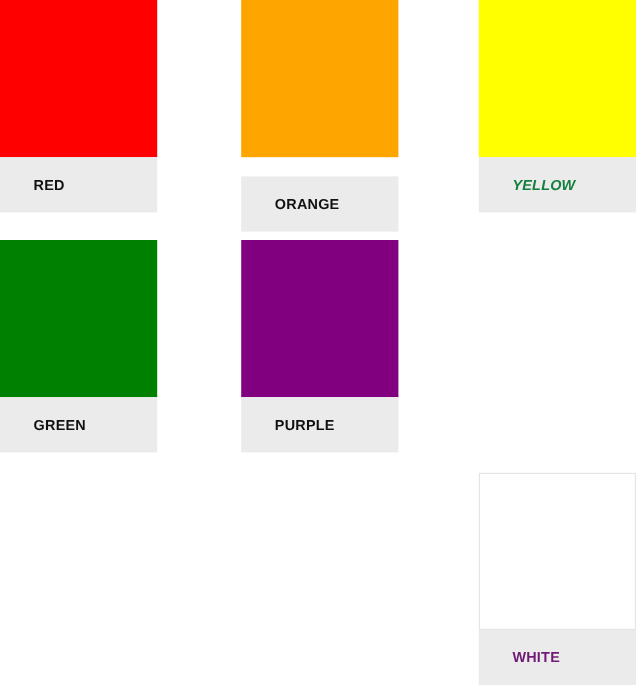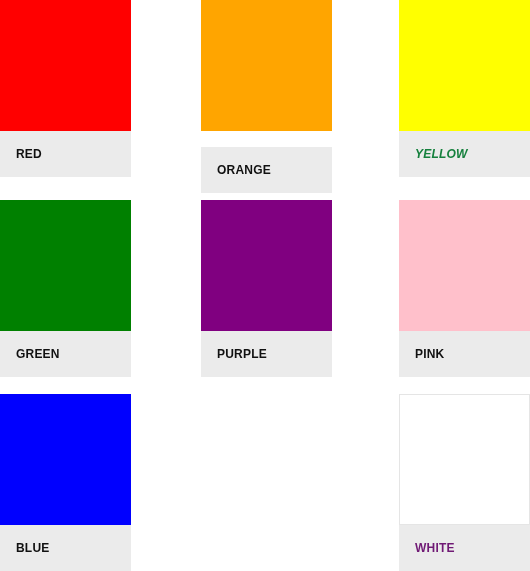--- a/index.html
+++ b/index.html
@@ -38,21 +38,21 @@
     border: 1px solid #e5e5e5;
   }
 
   .swatch-label-band {
     width: 131px;
     height: 46px;
     background: #ebebeb;
     box-sizing: border-box;
     display: flex;
     align-items: center;
-    padding-left: 16px;
+    padding-left: 28px;
   }
 
   .swatch-label-text {
     font-family: "Liberation Sans", "DejaVu Sans", sans-serif;
     font-size: 12px;
     font-weight: bold;
     color: #111111;
     letter-spacing: 0.2px;
     line-height: 1;
     white-space: nowrap;
@@ -95,31 +95,19 @@
       <div class="swatch-label-band" style="background: rgb(235, 235, 235);">
         <span class="swatch-label-text" style="color: rgb(17, 17, 17);">PURPLE</span>
       </div>
     </div>
     <div class="swatch-card col-0 row-1">
       <div class="swatch-chip" style="background: rgb(0, 128, 0);"></div>
       <div class="swatch-label-band" style="background: rgb(235, 235, 235);">
         <span class="swatch-label-text" style="color: rgb(17, 17, 17);">GREEN</span>
       </div>
     </div>
-    <div class="swatch-card col-2 row-1">
-      <div class="swatch-chip" style="background: rgb(255, 192, 203);"></div>
-      <div class="swatch-label-band" style="background: rgb(235, 235, 235);">
-        <span class="swatch-label-text" style="color: rgb(17, 17, 17);">PINK</span>
-      </div>
-    </div>
-    <div class="swatch-card col-0 row-2">
-      <div class="swatch-chip" style="background: rgb(0, 0, 255);"></div>
-      <div class="swatch-label-band" style="background: rgb(235, 235, 235);">
-        <span class="swatch-label-text" style="color: rgb(17, 17, 17);">BLUE</span>
-      </div>
-    </div>
     <div class="swatch-card col-2 row-2">
       <div class="swatch-chip bordered" style="background: rgb(255, 255, 255); border-color: rgb(229, 229, 229);"></div>
       <div class="swatch-label-band" style="background: rgb(235, 235, 235);">
         <span class="swatch-label-text" style="color: #701a75;">WHITE</span>
       </div>
     </div>
   </div>
 
 </body></html>

